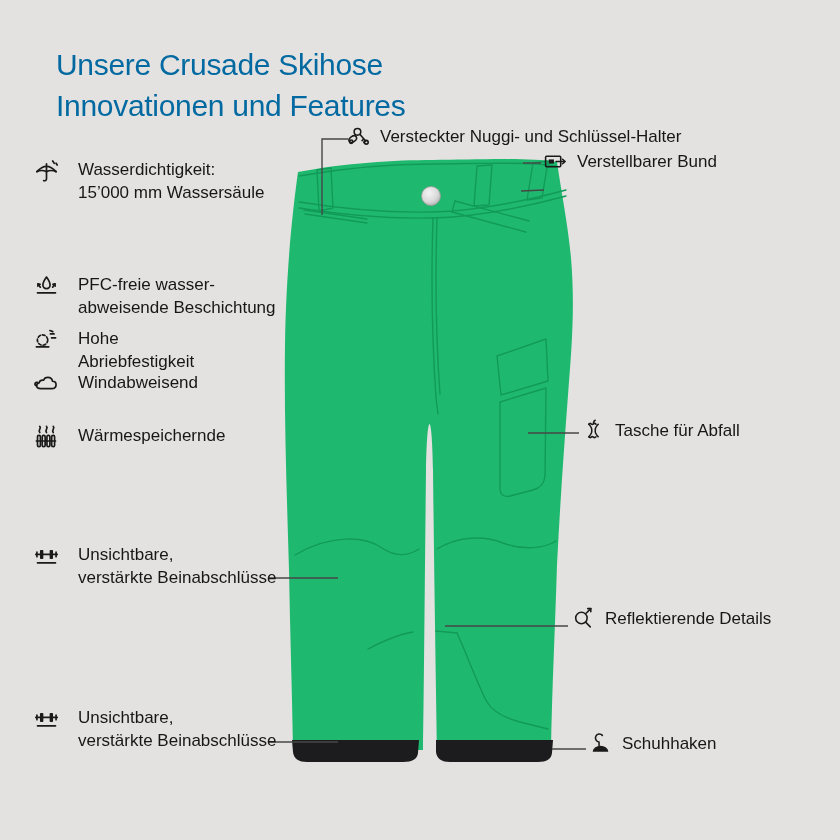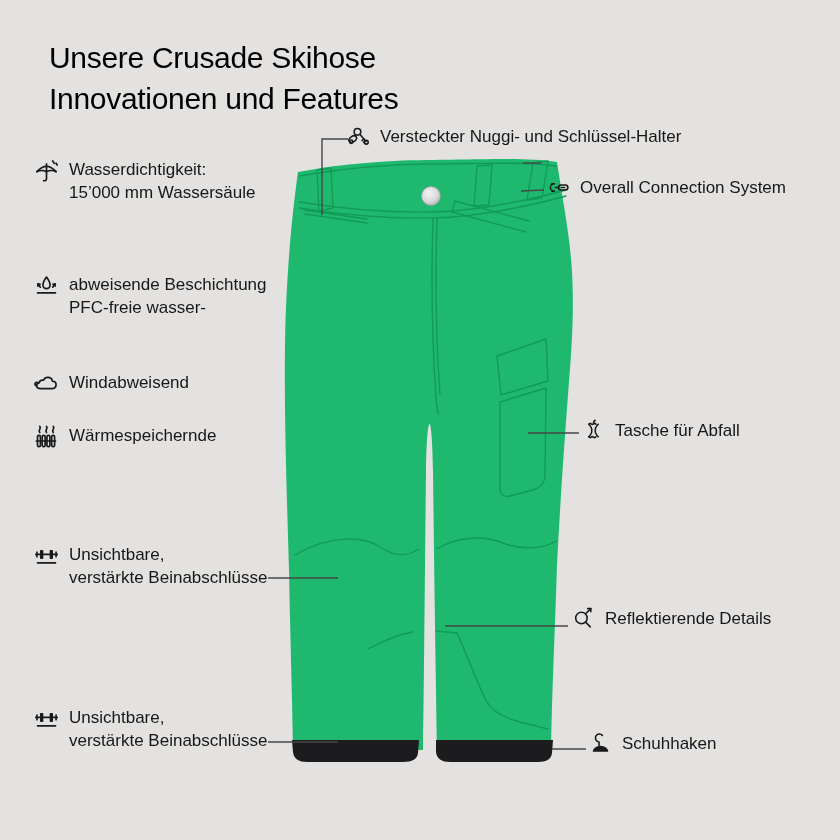--- a/index.html
+++ b/index.html
@@ -5,28 +5,28 @@
   html,body{margin:0;padding:0;}
   body{
     width:840px;height:840px;
     background:#e3e2e1;
     font-family:"Liberation Sans", sans-serif;
     color:#171717;
   }
   .stage{position:relative;width:840px;height:840px;overflow:hidden;}
   .art{position:absolute;left:0;top:0;width:840px;height:840px;}
   .title{
-    position:absolute;left:38px;top:26px;margin:11px;
+    position:absolute;left:38px;top:26px;margin:18px;
     font-size:30px;line-height:41px;font-weight:500;
-    letter-spacing:-0.3px;color:#000000;
+    letter-spacing:-0.3px;color:#0369a1;
   }
   .title div{white-space:nowrap;}
   .lf{
     position:absolute;left:33px;
-    display:flex;gap:9px;align-items:flex-start;
+    display:flex;gap:18px;align-items:flex-start;
   }
   .lf .ic{width:27px;height:27px;flex:0 0 27px;margin-top:-1px;}
   .lf .tx{font-size:17px;line-height:23px;font-weight:500;white-space:nowrap;}
   .rf{
     position:absolute;
     display:flex;gap:9px;align-items:center;
     font-size:17px;font-weight:500;white-space:nowrap;
   }
   .rf .ic{width:25px;height:25px;flex:0 0 25px;}
   .ic svg{width:100%;height:100%;display:block;}
@@ -141,25 +141,40 @@
       <svg viewBox="0 0 24 24" class="ico">
         <path d="M12 4.5 Q15.2 9 15.2 11.6 a3.2 3.2 0 1 1 -6.4 0 Q8.8 9 12 4.5 Z"></path>
         <path d="M6.5 13.5 L4.5 10.5"></path>
           <path d="M4.5 10.5 l-.2 2 M4.5 10.5 l1.8.4"></path>
         <path d="M17.5 13.5 L19.5 10.5"></path>
           <path d="M19.5 10.5 l.2 2 M19.5 10.5 l-1.8.4"></path>
         <path d="M4 18.5 H20"></path>
       </svg>
     </span>
     <div class="tx">
+      <div>PFC-freie wasser-</div>
       <div>abweisende Beschichtung</div>
-      <div>PFC-freie wasser-</div>
-    </div>
-  </div>
-
+    </div>
+  </div>
+
+  <div class="lf" style="top:327px">
+    <span class="ic">
+      <svg viewBox="0 0 24 24" class="ico">
+        <circle cx="8.5" cy="12.5" r="4.6" stroke-dasharray="2.4 1.8"></circle>
+        <path d="M3 18.5 H14"></path>
+        <path d="M15.5 7 h3.2"></path>
+          <path d="M16.5 10.5 h3.6"></path>
+          <path d="M15 4 l2.6 1"></path>
+      </svg>
+    </span>
+    <div class="tx">
+      <div>Hohe</div>
+      <div>Abriebfestigkeit</div>
+    </div>
+  </div>
 
   <div class="lf" style="top:371px">
     <span class="ic">
       <svg viewBox="0 0 24 24" class="ico">
         <path d="M7 16.5 H16.5 Q20.5 16.5 20.5 13 Q20.5 10 17.3 10 Q16.8 6.5 13.2 6.5 Q10.2 6.5 9.5 9 Q6 8.6 5.4 11.4 Q3.2 11.8 3.2 14 Q3.2 16.5 7 16.5 Z"></path>
         <path d="M3.2 14 Q1.4 13.8 1.8 12 Q2.2 10.6 3.8 11"></path>
       </svg>
     </span>
     <div class="tx">
       <div>Windabweisend</div>
@@ -223,33 +238,32 @@
         <ellipse cx="6.5" cy="14.5" rx="4" ry="2.6" transform="rotate(-35 6.5 14.5)"></ellipse>
         <circle cx="5" cy="17" r="1.6"></circle>
         <path d="M13.5 10 L19 16.5"></path>
         <path d="M17 14.5 l-1.6 1.4 M18.6 16.2 l-1.6 1.4"></path>
         <circle cx="19.5" cy="17.5" r="1.8"></circle>
       </svg>
     </span>
     <span>Versteckter Nuggi- und Schlüssel-Halter</span>
   </div>
 
-
-  <div class="rf" style="left:546px;top:175px">
-    <span class="ic">
-      <svg viewBox="0 0 24 24" class="ico">
-        <path d="M6 8.5 Q2.5 12 6 15.5" stroke-dasharray="2 1.6"></path>
-        <path d="M6 8.5 h3 M6 15.5 h3" stroke-dasharray="2 1.6"></path>
-        <path d="M9 12 H12"></path>
-        <rect x="12" y="9.6" width="9" height="4.8" rx="2.4"></rect>
-        <path d="M15 12 h3"></path>
-      </svg>
-    </span>
-    <span>Overall Connection System</span>
-  </div>
+  <div class="rf" style="left:543px;top:149px">
+    <span class="ic">
+      <svg viewBox="0 0 24 24" class="ico">
+        <rect x="2.5" y="7" width="14.5" height="10" rx="1"></rect>
+        <rect class="fl" x="5.5" y="10" width="5" height="4"></rect>
+        <path d="M12.5 12 H21"></path>
+          <path d="M18.8 9.8 L21.2 12 L18.8 14.2"></path>
+      </svg>
+    </span>
+    <span>Verstellbarer Bund</span>
+  </div>
+
 
   <div class="rf" style="left:581px;top:418px">
     <span class="ic">
       <svg viewBox="0 0 24 24" class="ico">
         <path d="M12 4.5 q.4 -1.8 1.6 -2.3"></path>
         <path d="M7.5 6 q1.2 -1.4 2.2 -.4 q1.1 1 2.3 0 q1.2 -1 2.4 .4"></path>
         <path d="M7.5 6 Q10.8 9.5 10.3 12 Q10.8 14.5 7.5 18"></path>
         <path d="M16.5 6 Q13.2 9.5 13.7 12 Q13.2 14.5 16.5 18"></path>
         <path d="M7.5 18 q1.2 1.4 2.2 .4 q1.1 -1 2.3 0 q1.2 1 2.4 -.4"></path>
       </svg>

